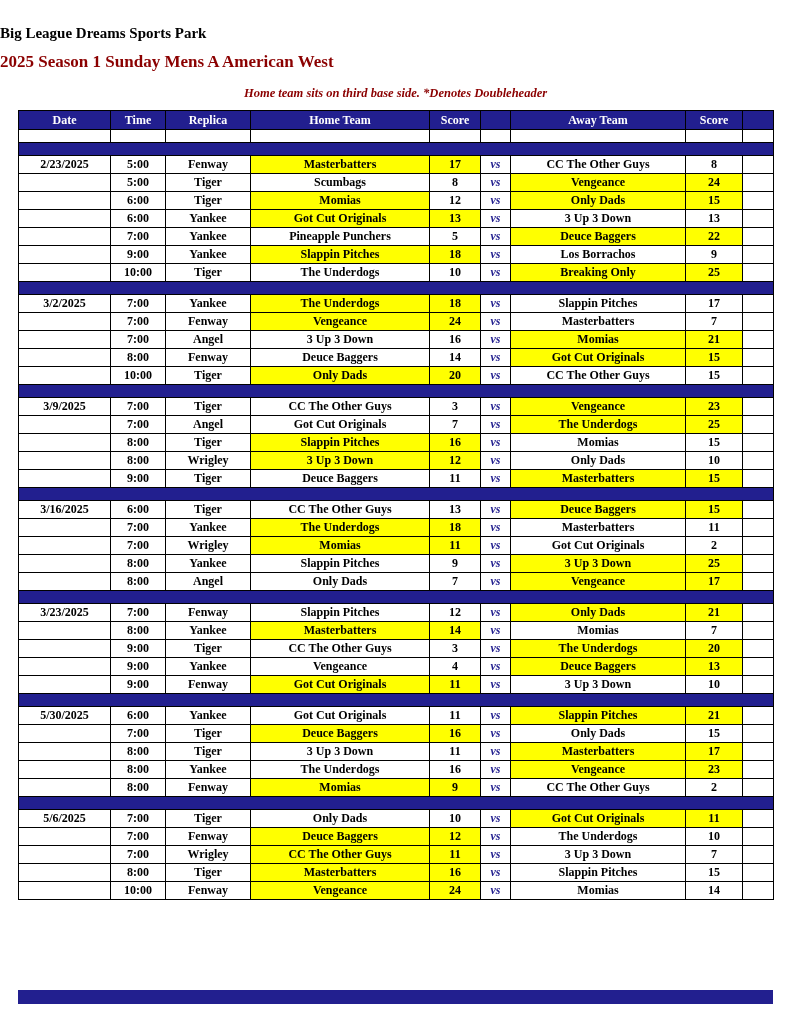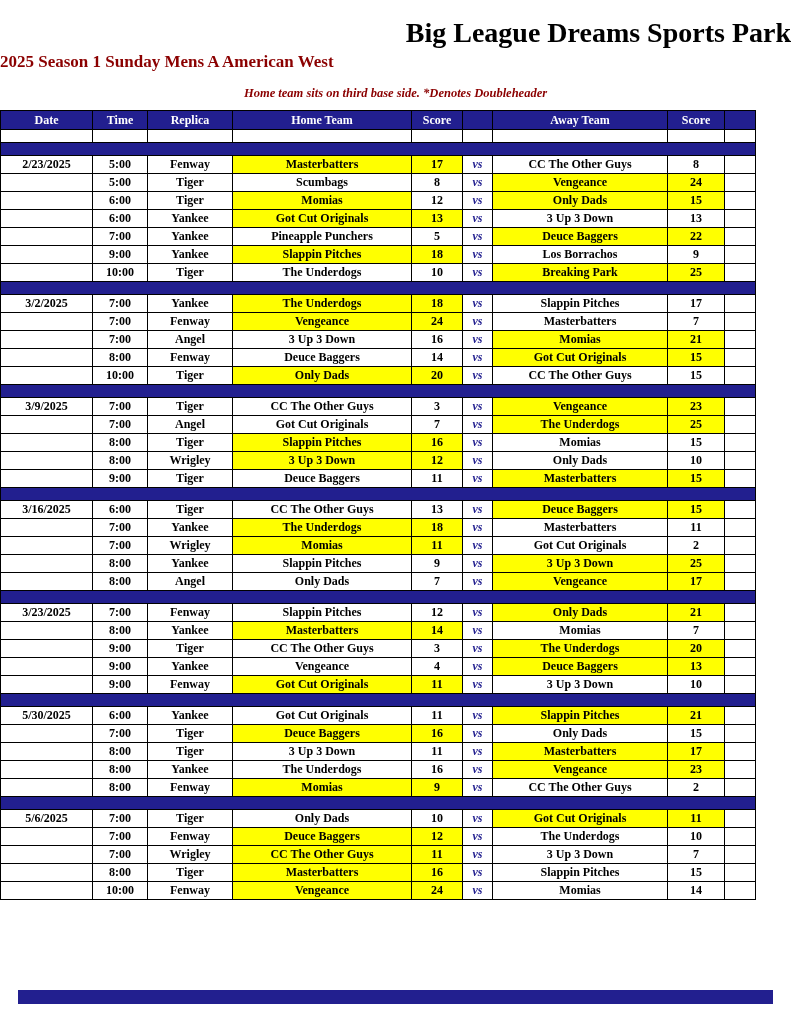--- a/index.html
+++ b/index.html
@@ -4,34 +4,34 @@
 <style>
   * { box-sizing: border-box; }
   html, body { margin: 0; padding: 0; }
   body {
     width: 791px; height: 1024px; background: #ffffff;
     font-family: "Liberation Serif", "DejaVu Serif", serif;
     overflow: hidden;
   }
   .page { width: 791px; height: 1024px; padding-top: 18px; }
   .title {
-    margin: 0; text-align: right; color: #000;
-    font-size: 28px; font-weight: bold; line-height: 30px;
+    margin: 0; text-align: left; color: #000;
+    font-size: 15px; font-weight: bold; line-height: 30px;
   }
   .subtitle {
     margin: 3px 0 0; text-align: left; color: var(--maroon);
     font-size: 17px; font-weight: bold; line-height: 22px;
   }
   .note {
     margin: 12px 0 9px; text-align: center; color: var(--maroon);
     font-size: 12.5px; font-weight: bold; font-style: italic; line-height: 16px;
   }
   table.schedule {
     border-collapse: collapse; table-layout: fixed;
-    width: 755px;
+    margin-left: 18px; width: 755px;
   }
   .schedule th, .schedule td {
     border: 1px solid #000; padding: 0 1px; text-align: center;
     font-weight: bold; font-size: 12px; color: #000;
     overflow: hidden; white-space: nowrap;
   }
   .schedule thead th {
     background: var(--navy); color: var(--header-text);
     height: 18px; line-height: 18px; font-size: 12px;
   }
@@ -168,21 +168,21 @@
           <td>9</td>
           <td></td>
         </tr>
         <tr>
           <td></td>
           <td>10:00</td>
           <td>Tiger</td>
           <td>The Underdogs</td>
           <td>10</td>
           <td class="vs">vs</td>
-          <td class="hl">Breaking Park</td>
+          <td class="hl">Breaking Only</td>
           <td class="hl">25</td>
           <td></td>
         </tr>
         <tr class="divider-row">
           <td colspan="9"></td>
         </tr>
         <tr>
           <td>3/2/2025</td>
           <td>7:00</td>
           <td>Yankee</td>

